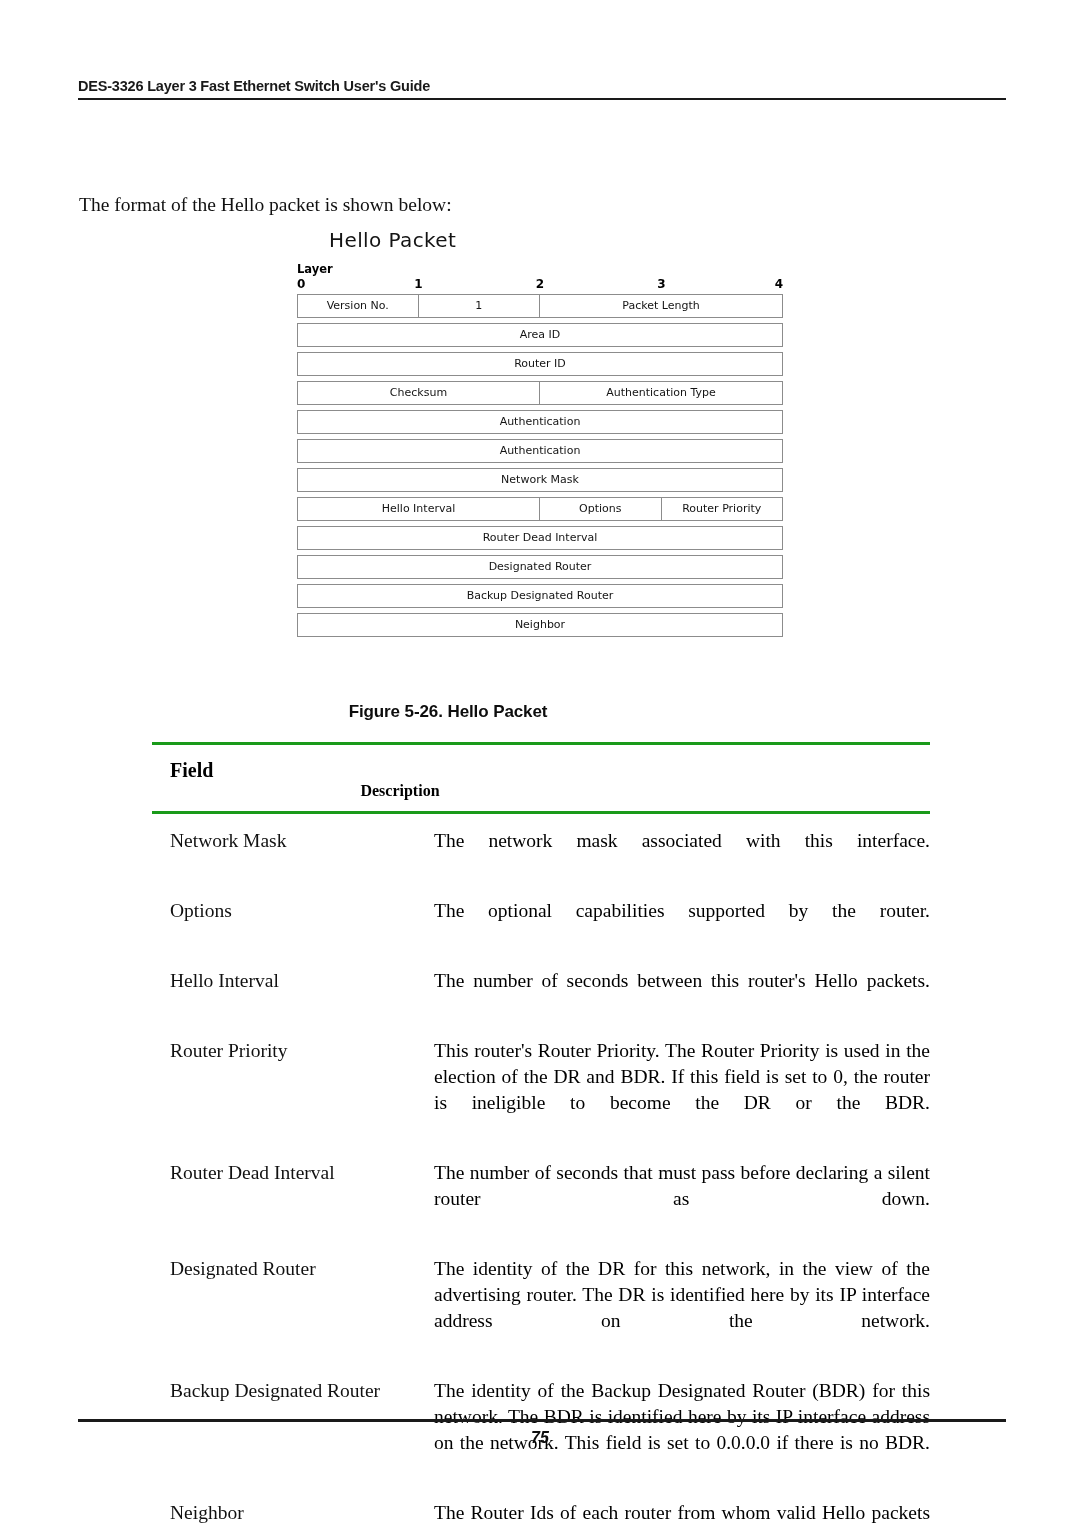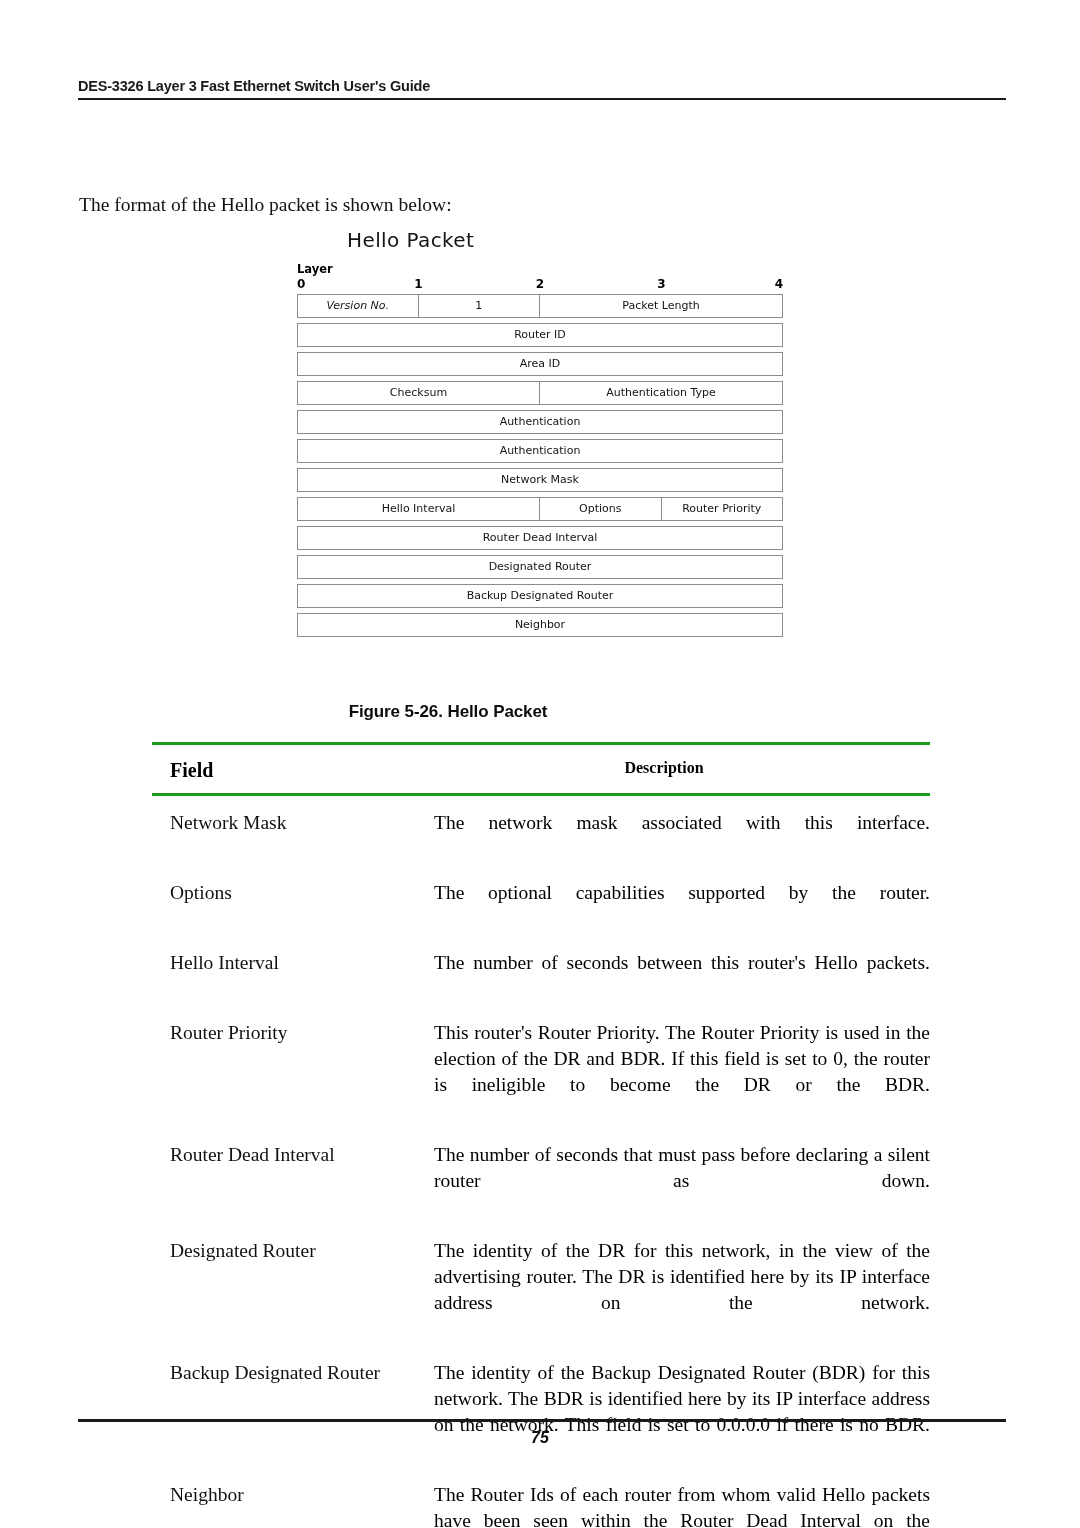--- a/index.html
+++ b/index.html
@@ -60,21 +60,21 @@
   .diagram {
     position: absolute;
     left: 297px;
     top: 228px;
     width: 486px;
   }
   .diagram-title {
     font-family: "DejaVu Sans", sans-serif;
     font-size: 20px;
     color: #141414;
-    margin-left: 50px;
+    margin-left: 32px;
     margin-bottom: 10px;
     letter-spacing: 0.4px;
   }
   .octets-label {
     font-family: "DejaVu Sans", sans-serif;
     font-weight: bold;
     font-size: 11.5px;
     color: #000000;
     margin-left: 0px;
     margin-bottom: 1px;
@@ -151,20 +151,21 @@
     width: 778px;
   }
   .rule-green-mid {
     height: 0;
     border-top: 3px solid #1a9a1a;
     width: 778px;
   }
   .thead {
     display: flex;
     padding: 14px 0 11px 0;
+    flex-direction: column;
   }
   .th-field {
     width: 264px;
     padding-left: 18px;
     box-sizing: border-box;
     font-family: "Liberation Serif", serif;
     font-weight: bold;
     font-size: 20px;
     color: #000000;
   }
@@ -247,29 +248,29 @@
     <div class="octets-label">Layer</div>
     <div class="ruler">
         <div class="ruler-tick first" style="left: 0%;">0</div>
         <div class="ruler-tick" style="left: 25%;">1</div>
         <div class="ruler-tick" style="left: 50%;">2</div>
         <div class="ruler-tick" style="left: 75%;">3</div>
         <div class="ruler-tick last" style="left: 100%;">4</div>
       </div>
     <div class="pkt-rows">
         <div class="pkt-row">
-          <div class="pkt-cell" style="width: 25%; font-style: italic;">Version No.</div>
+          <div class="pkt-cell" style="width: 25%;">Version No.</div>
           <div class="pkt-cell" style="width: 25%;">1</div>
           <div class="pkt-cell" style="width: 50%;">Packet Length</div>
         </div>
         <div class="pkt-row">
+          <div class="pkt-cell" style="width: 100%;">Area ID</div>
+        </div>
+        <div class="pkt-row">
           <div class="pkt-cell" style="width: 100%;">Router ID</div>
-        </div>
-        <div class="pkt-row">
-          <div class="pkt-cell" style="width: 100%;">Area ID</div>
         </div>
         <div class="pkt-row">
           <div class="pkt-cell" style="width: 50%;">Checksum</div>
           <div class="pkt-cell" style="width: 50%;">Authentication Type</div>
         </div>
         <div class="pkt-row">
           <div class="pkt-cell" style="width: 100%;">Authentication</div>
         </div>
         <div class="pkt-row">
           <div class="pkt-cell" style="width: 100%;">Authentication</div>

